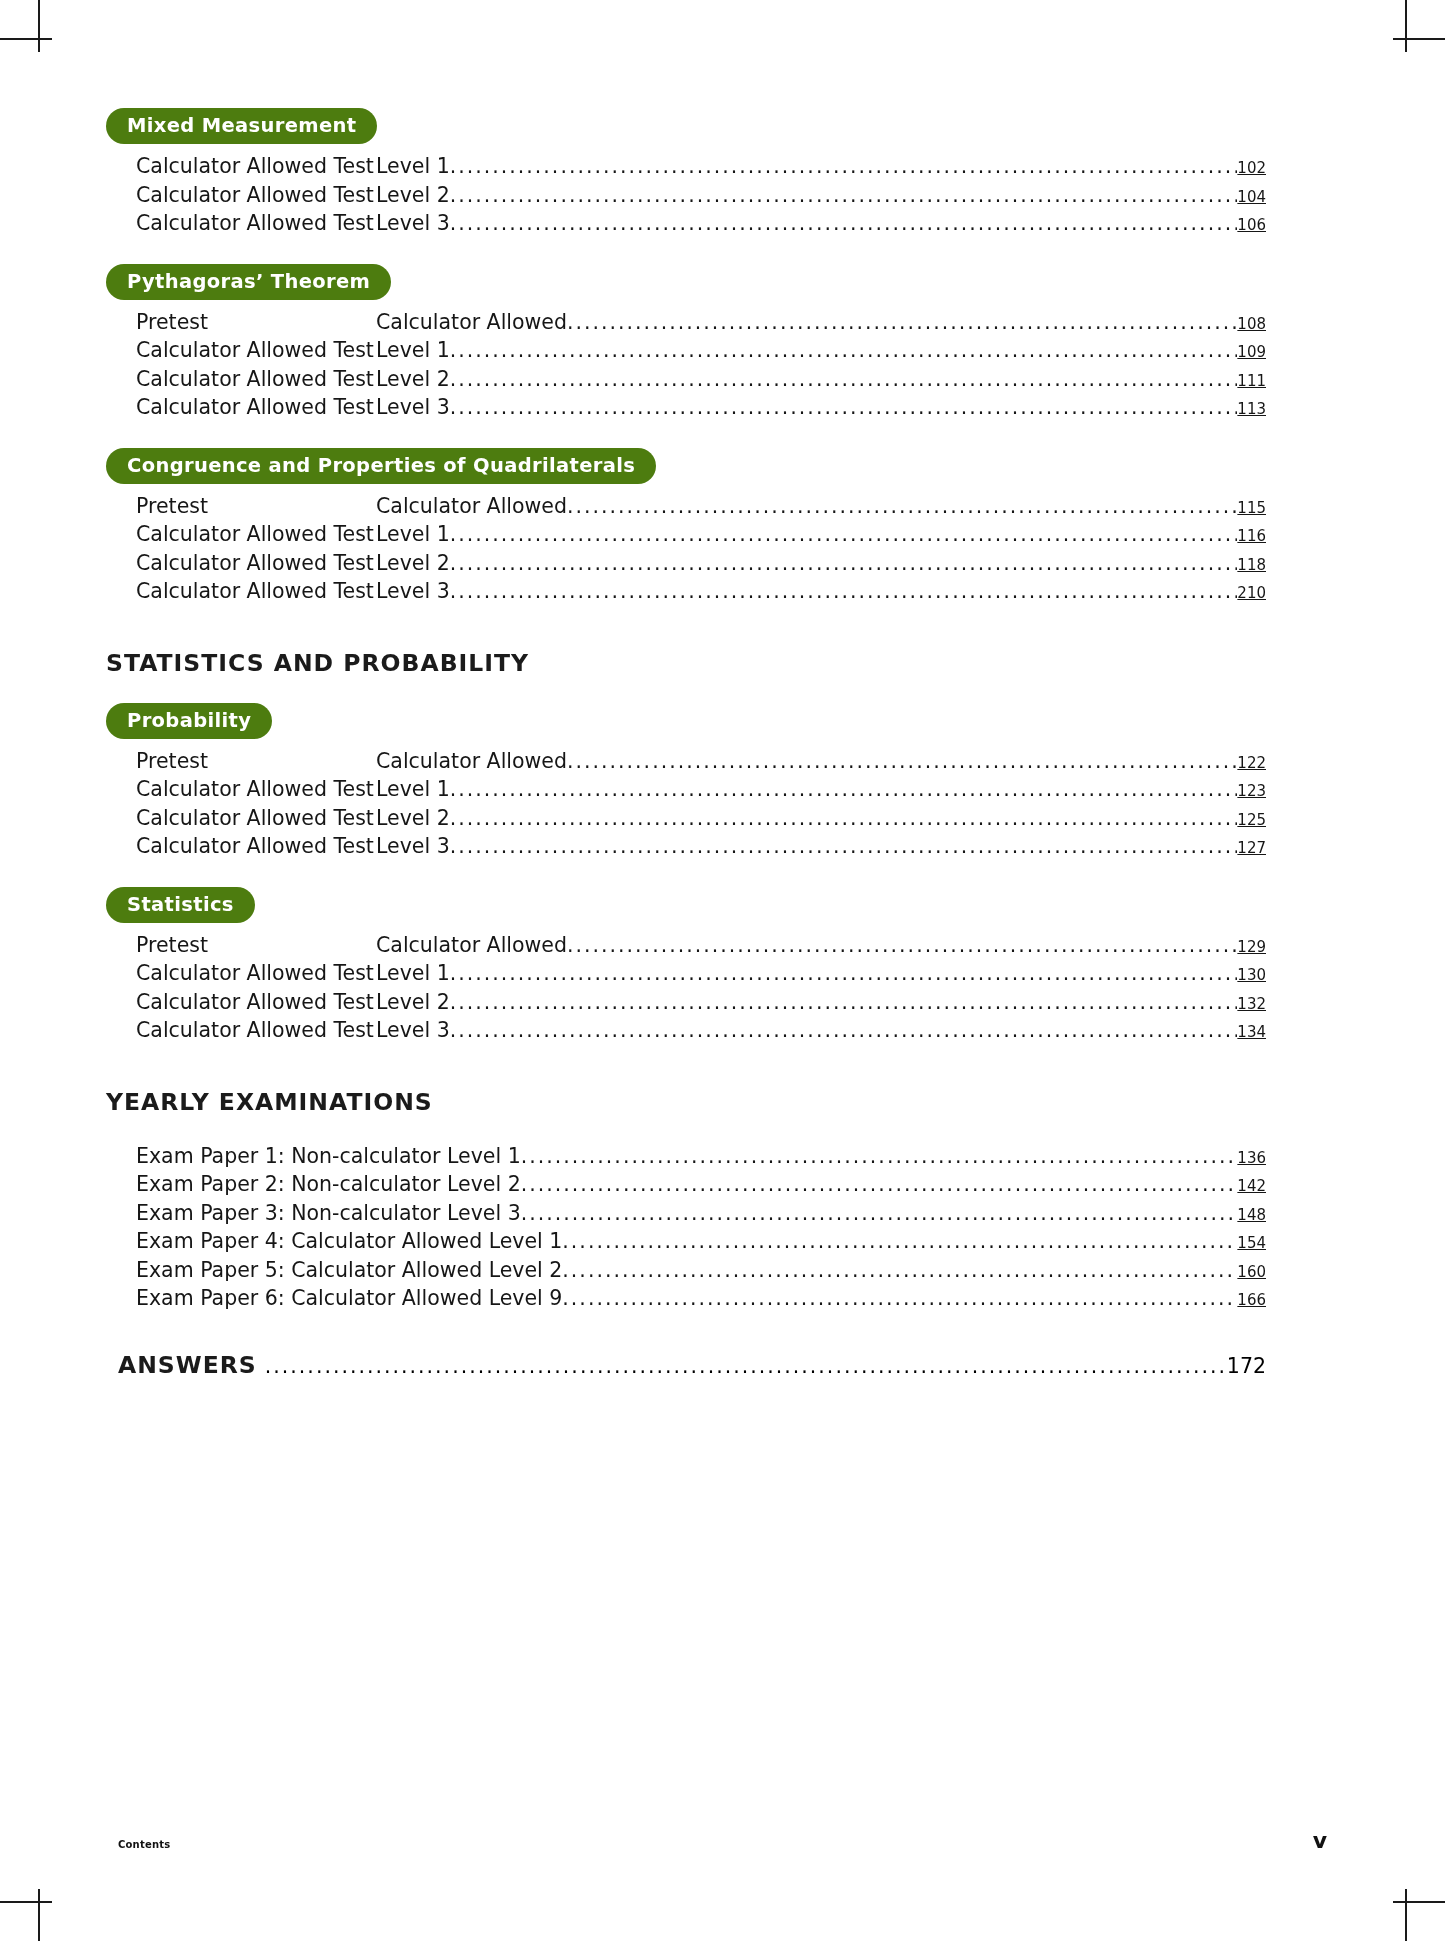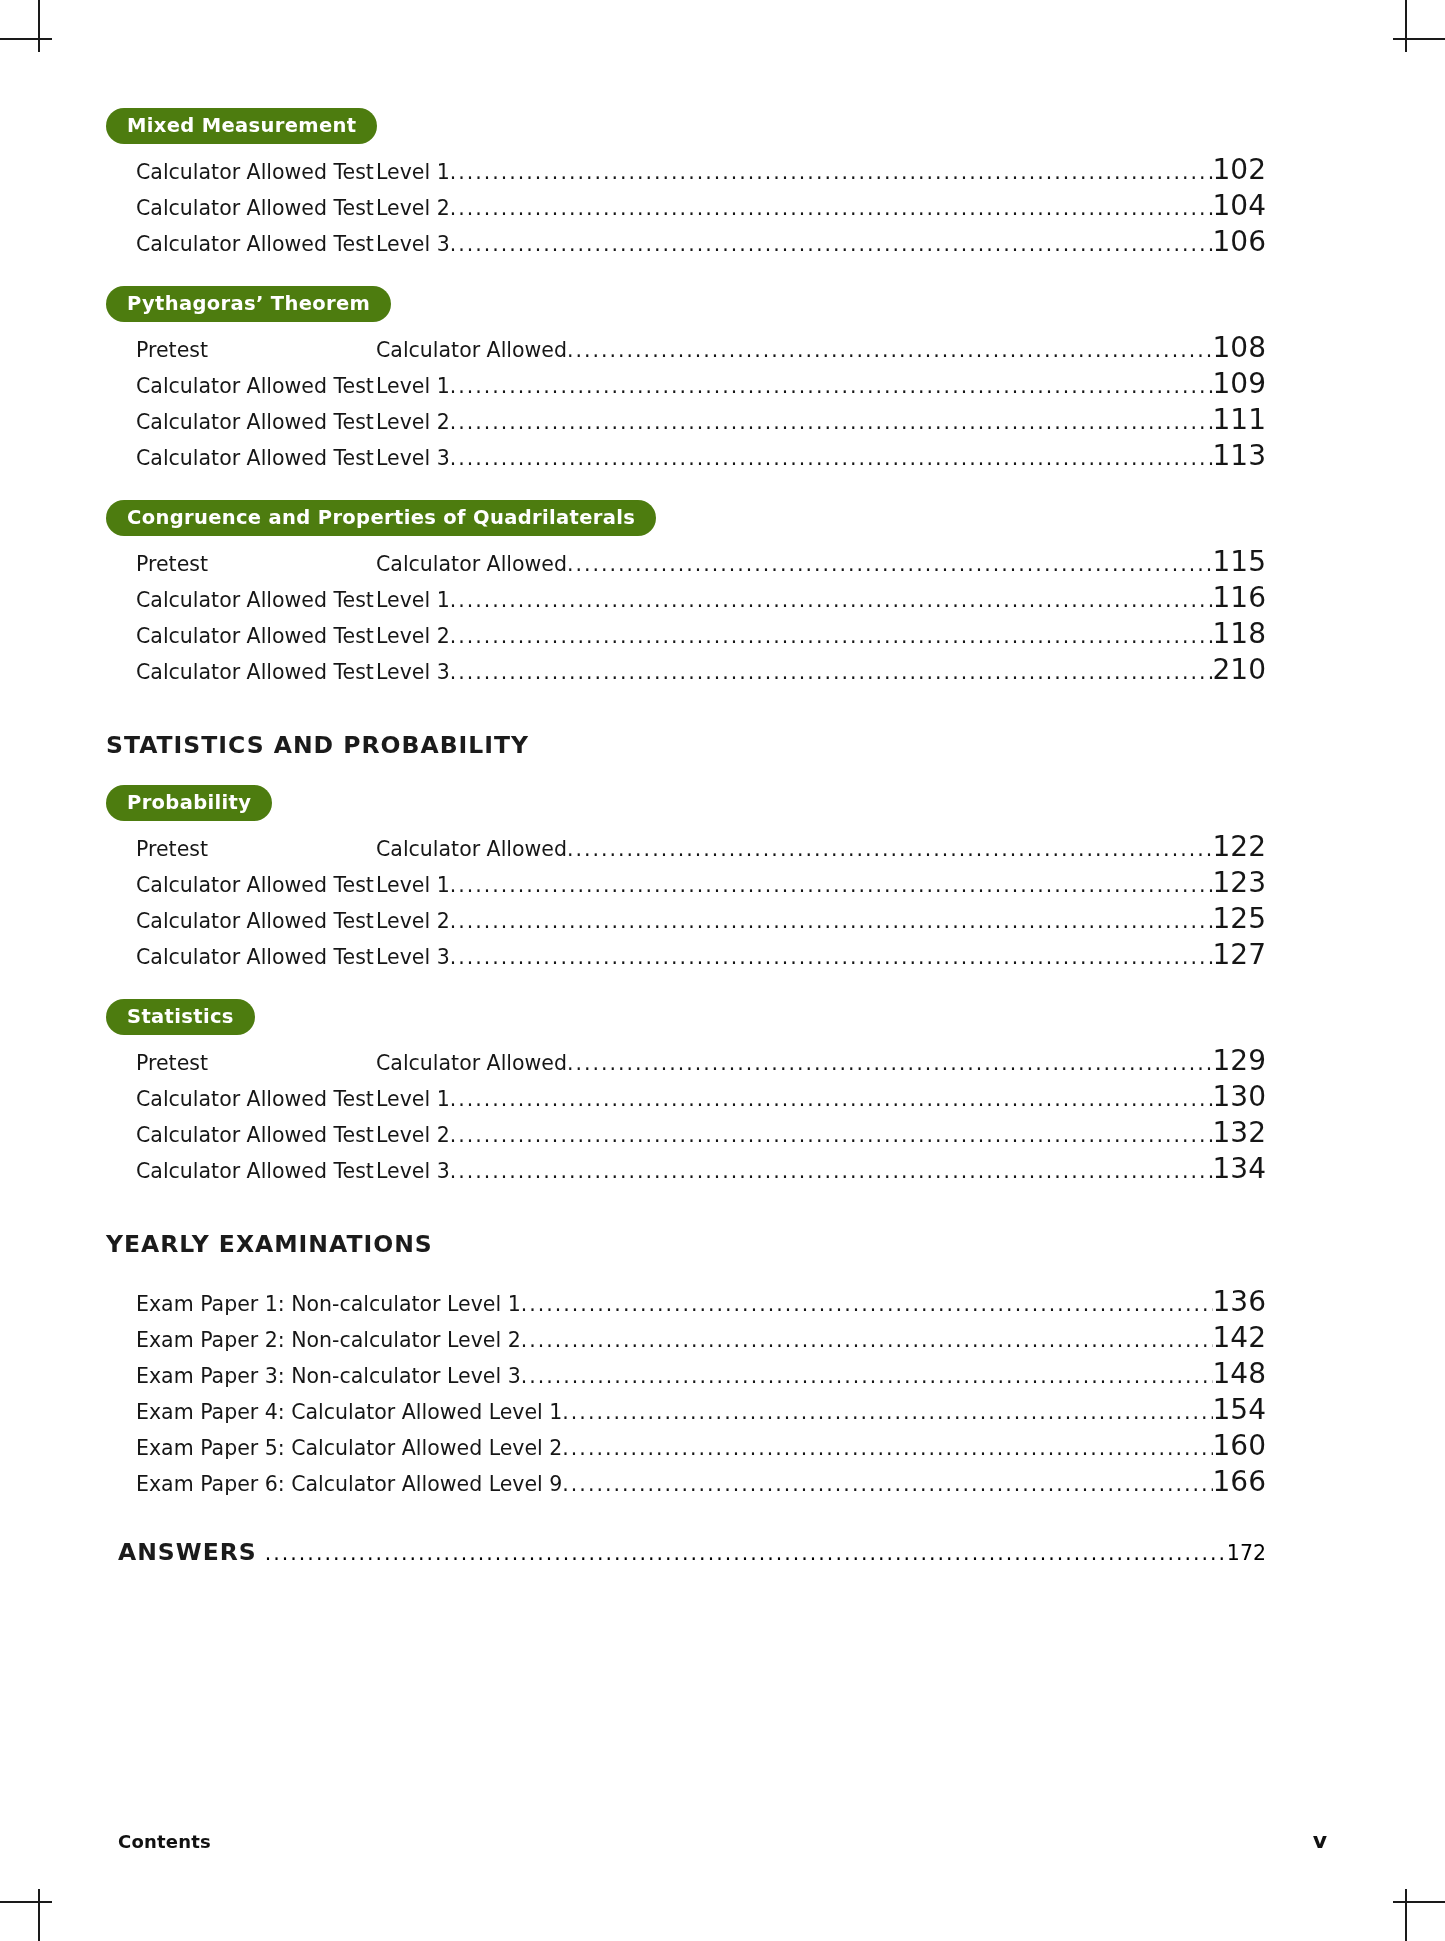--- a/index.html
+++ b/index.html
@@ -98,21 +98,22 @@
     letter-spacing: 2.0px;
     color: #161616;
   }
   .entry .leader::before {
     content: "..................................................................................................................................................";
   }
   .entry .pageno {
     flex: 0 0 auto;
     white-space: nowrap;
     text-align: left;
-    font-size: 28px;
+    font-size: 15px;
+    text-decoration: underline;
   }
 
   
   .entry.exam .col-a { width: auto; }
   .entry.exam .leader { margin-left: 0; }
 
   
   .answers-row {
     display: flex;
     align-items: baseline;
@@ -151,21 +152,21 @@
   .footer {
     position: absolute;
     left: 118px;
     right: 118px;
     top: 1828px;
     display: flex;
     align-items: baseline;
     justify-content: space-between;
   }
   .footer-left {
-    font-size: 18px;
+    font-size: 10px;
     font-weight: bold;
     color: #111111;
     letter-spacing: 0.2px;
   }
   .footer-right {
     font-size: 22px;
     font-weight: bold;
     color: #111111;
   }
 </style>

